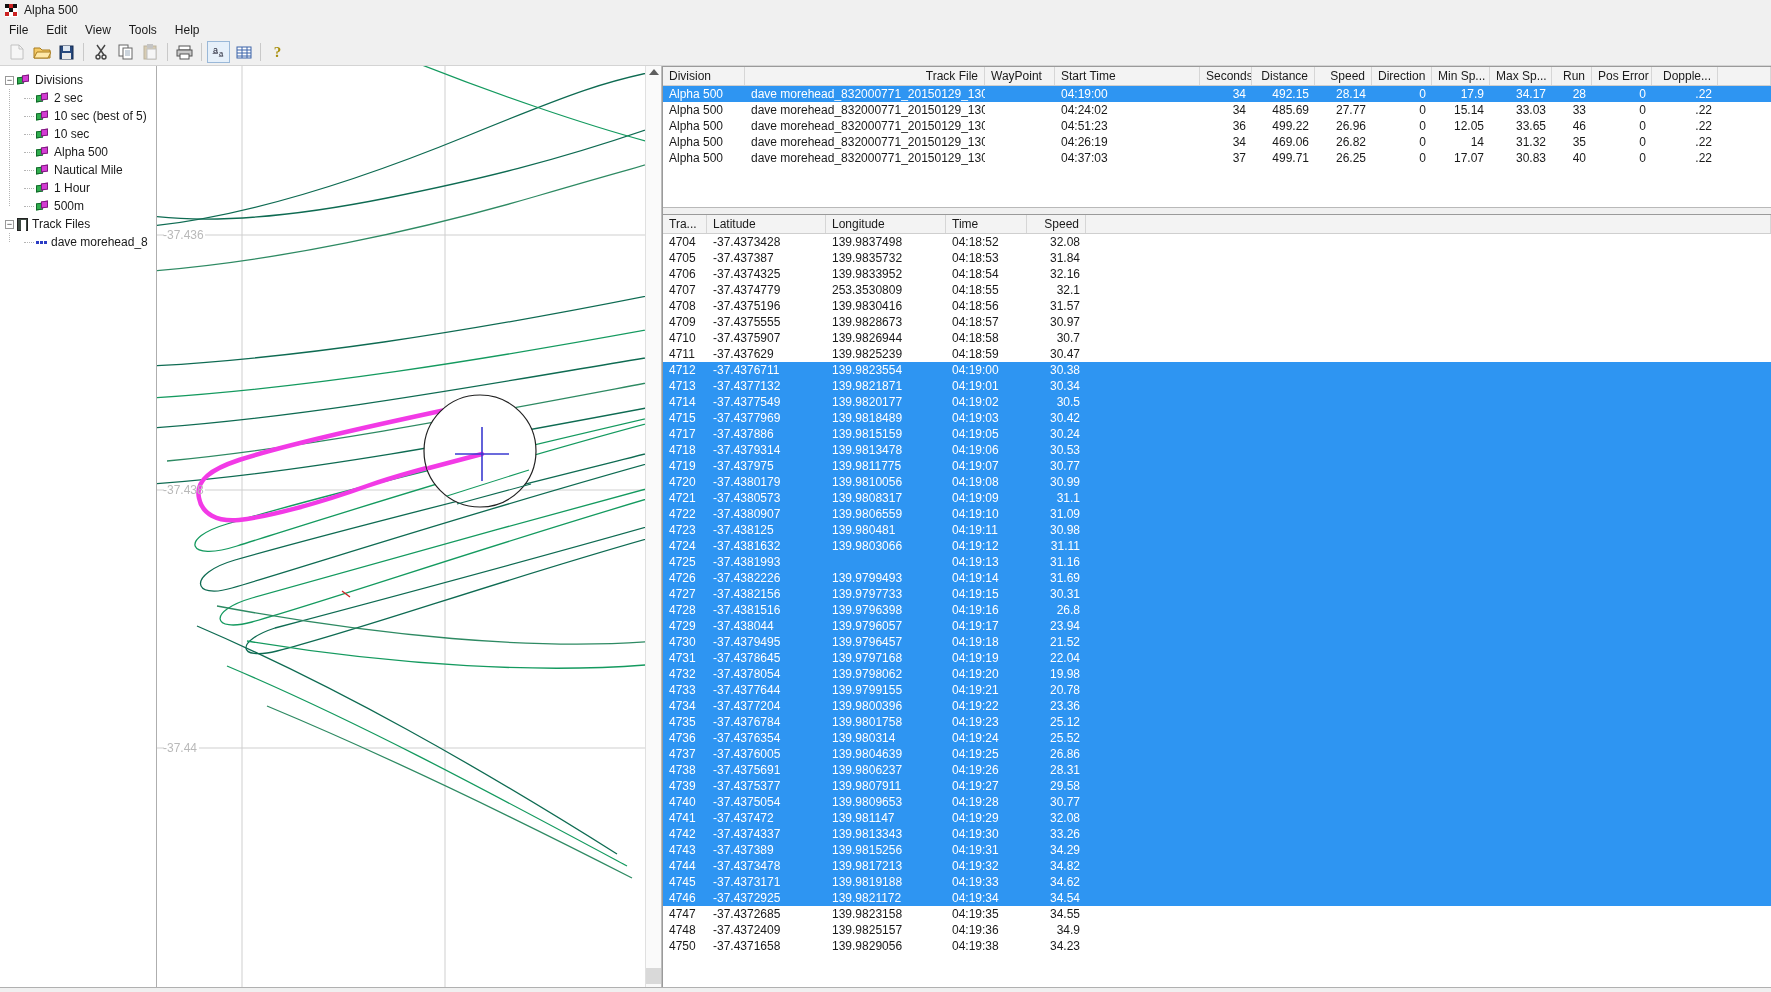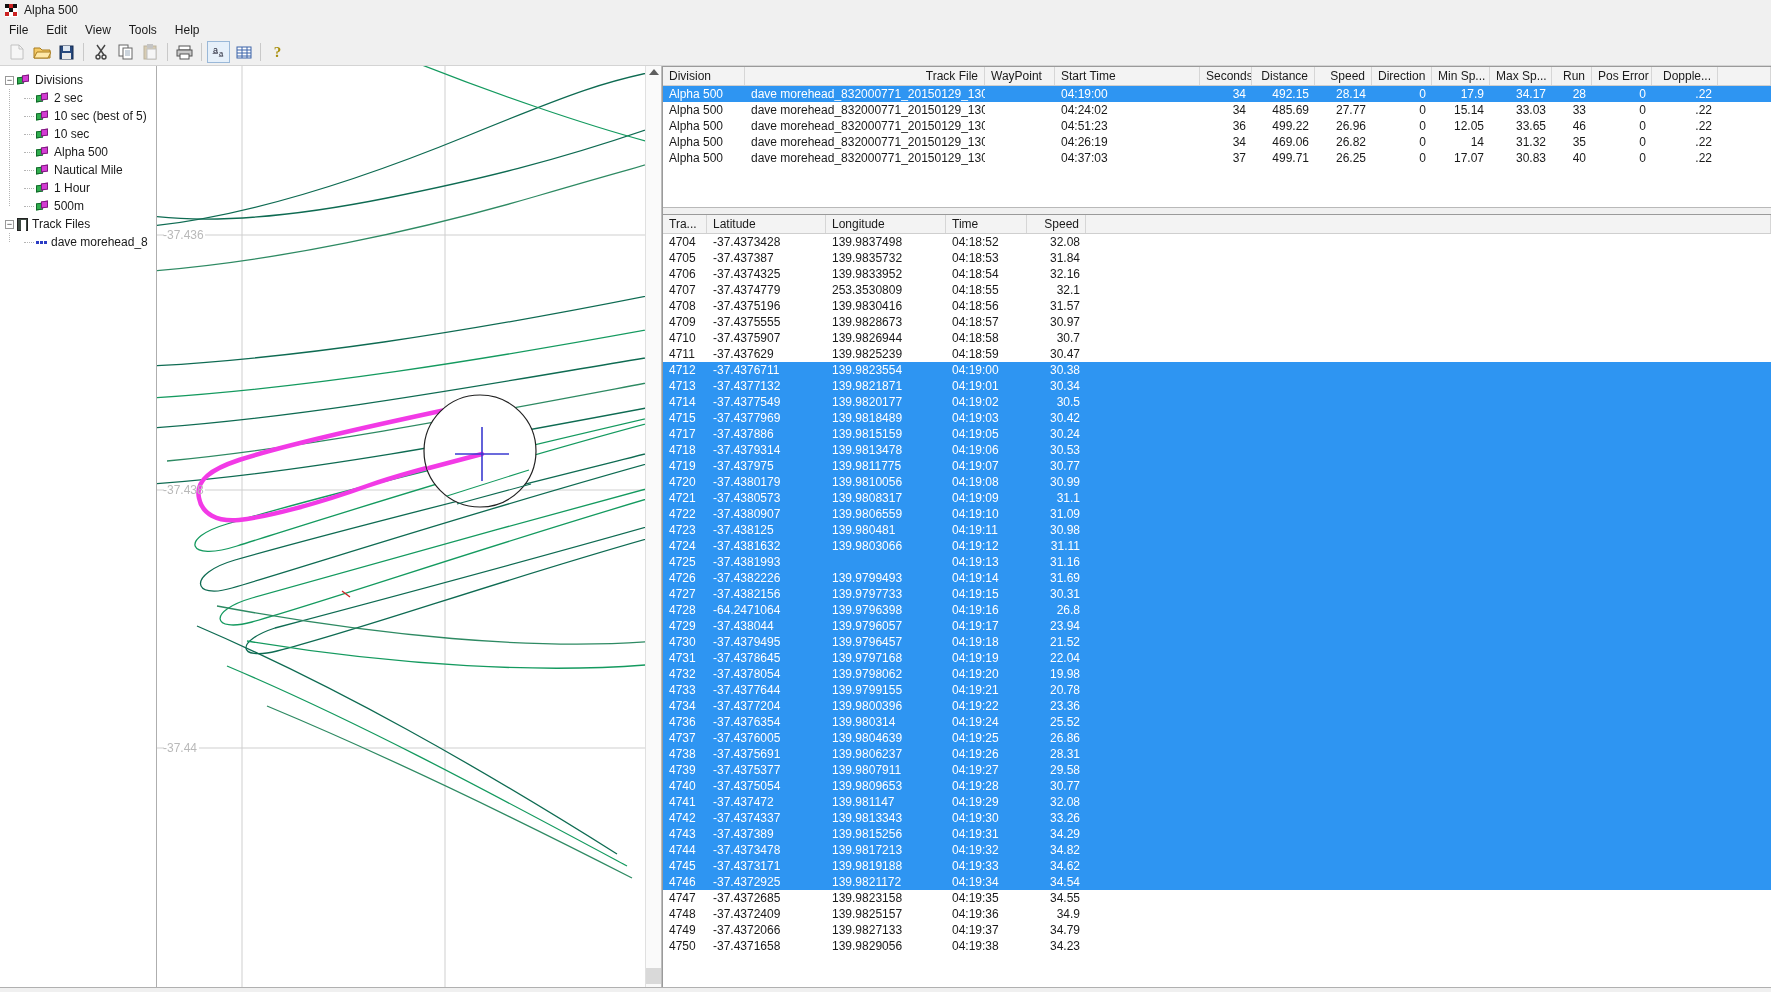--- a/index.html
+++ b/index.html
@@ -586,21 +586,21 @@
         <div class="tr sel">
           <span class="td aL" style="width: 44px;">4727</span>
           <span class="td aL" style="width: 119px;">-37.4382156</span>
           <span class="td aL" style="width: 120px;">139.9797733</span>
           <span class="td aL" style="width: 81px;">04:19:15</span>
           <span class="td aR" style="width: 59px;">30.31</span>
           <span class="td fill"></span>
         </div>
         <div class="tr sel">
           <span class="td aL" style="width: 44px;">4728</span>
-          <span class="td aL" style="width: 119px;">-64.2471064</span>
+          <span class="td aL" style="width: 119px;">-37.4381516</span>
           <span class="td aL" style="width: 120px;">139.9796398</span>
           <span class="td aL" style="width: 81px;">04:19:16</span>
           <span class="td aR" style="width: 59px;">26.8</span>
           <span class="td fill"></span>
         </div>
         <div class="tr sel">
           <span class="td aL" style="width: 44px;">4729</span>
           <span class="td aL" style="width: 119px;">-37.438044</span>
           <span class="td aL" style="width: 120px;">139.9796057</span>
           <span class="td aL" style="width: 81px;">04:19:17</span>
@@ -641,20 +641,28 @@
         </div>
         <div class="tr sel">
           <span class="td aL" style="width: 44px;">4734</span>
           <span class="td aL" style="width: 119px;">-37.4377204</span>
           <span class="td aL" style="width: 120px;">139.9800396</span>
           <span class="td aL" style="width: 81px;">04:19:22</span>
           <span class="td aR" style="width: 59px;">23.36</span>
           <span class="td fill"></span>
         </div>
         <div class="tr sel">
+          <span class="td aL" style="width: 44px;">4735</span>
+          <span class="td aL" style="width: 119px;">-37.4376784</span>
+          <span class="td aL" style="width: 120px;">139.9801758</span>
+          <span class="td aL" style="width: 81px;">04:19:23</span>
+          <span class="td aR" style="width: 59px;">25.12</span>
+          <span class="td fill"></span>
+        </div>
+        <div class="tr sel">
           <span class="td aL" style="width: 44px;">4736</span>
           <span class="td aL" style="width: 119px;">-37.4376354</span>
           <span class="td aL" style="width: 120px;">139.980314</span>
           <span class="td aL" style="width: 81px;">04:19:24</span>
           <span class="td aR" style="width: 59px;">25.52</span>
           <span class="td fill"></span>
         </div>
         <div class="tr sel">
           <span class="td aL" style="width: 44px;">4737</span>
           <span class="td aL" style="width: 119px;">-37.4376005</span>
@@ -745,28 +753,20 @@
         </div>
         <div class="tr">
           <span class="td aL" style="width: 44px;">4748</span>
           <span class="td aL" style="width: 119px;">-37.4372409</span>
           <span class="td aL" style="width: 120px;">139.9825157</span>
           <span class="td aL" style="width: 81px;">04:19:36</span>
           <span class="td aR" style="width: 59px;">34.9</span>
           <span class="td fill"></span>
         </div>
         <div class="tr">
-          <span class="td aL" style="width: 44px;">4749</span>
-          <span class="td aL" style="width: 119px;">-37.4372066</span>
-          <span class="td aL" style="width: 120px;">139.9827133</span>
-          <span class="td aL" style="width: 81px;">04:19:37</span>
-          <span class="td aR" style="width: 59px;">34.79</span>
-          <span class="td fill"></span>
-        </div>
-        <div class="tr">
           <span class="td aL" style="width: 44px;">4750</span>
           <span class="td aL" style="width: 119px;">-37.4371658</span>
           <span class="td aL" style="width: 120px;">139.9829056</span>
           <span class="td aL" style="width: 81px;">04:19:38</span>
           <span class="td aR" style="width: 59px;">34.23</span>
           <span class="td fill"></span>
         </div>
       </div>
   </div>
 </div>

